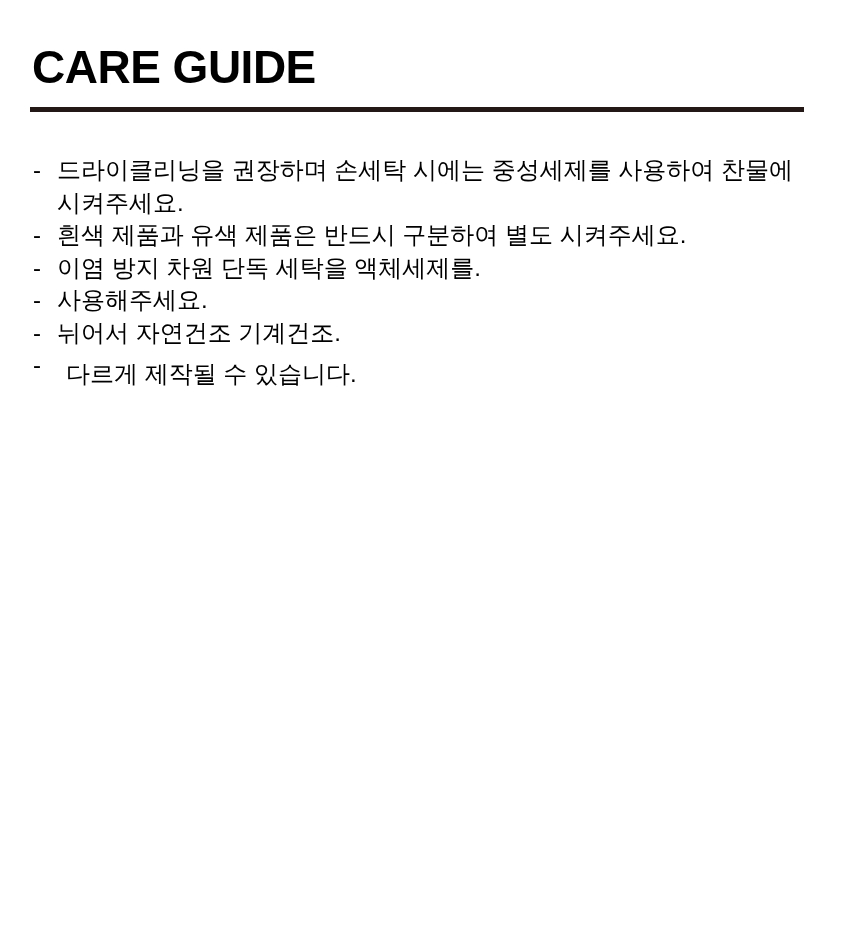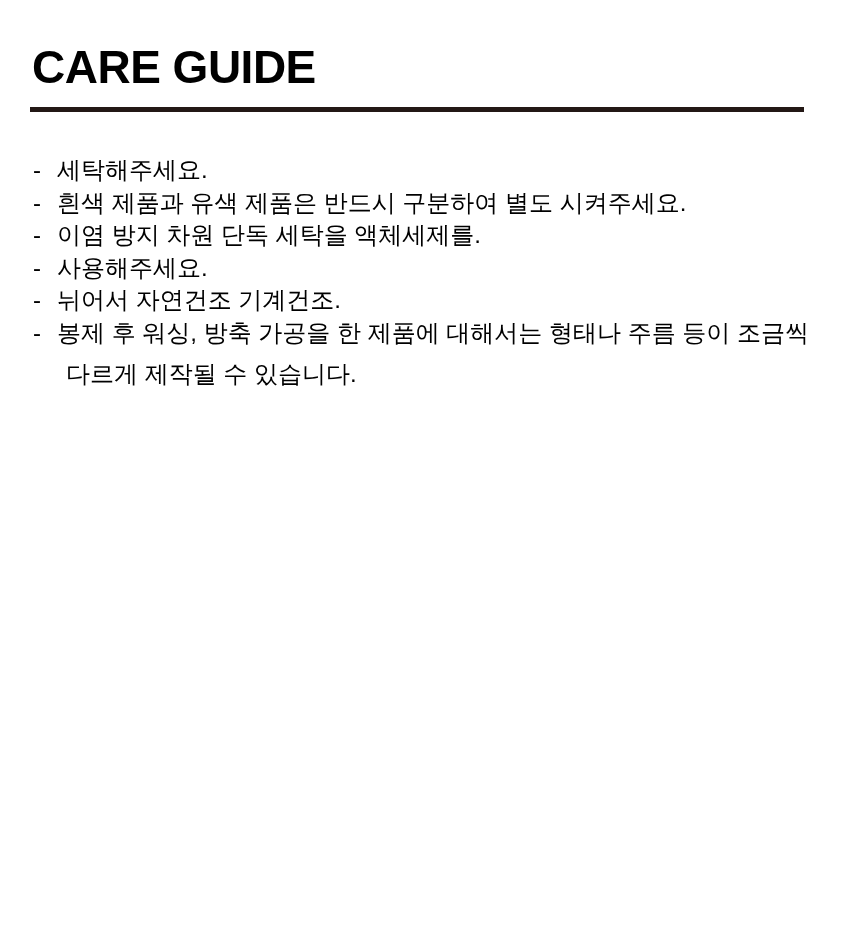--- a/index.html
+++ b/index.html
@@ -71,21 +71,22 @@
 
   <h1 class="page-title">CARE GUIDE</h1>
 
   <div class="divider" style="background: rgb(35, 24, 21);"></div>
 
   <ul class="care-list">
 
     <li class="care-item">
       <span class="dash">-</span>
       <span class="txt">
-        <span class="ln">세탁해주세요.</span>
+        <span class="ln">드라이클리닝을 권장하며 손세탁 시에는 중성세제를 사용하여 찬물에</span>
+        <span class="ln">시켜주세요.</span>
       </span>
     </li>
 
     <li class="care-item">
       <span class="dash">-</span>
       <span class="txt">
         <span class="ln">흰색 제품과 유색 제품은 반드시 구분하여 별도 시켜주세요.</span>
       </span>
     </li>
 
@@ -106,19 +107,18 @@
     <li class="care-item">
       <span class="dash">-</span>
       <span class="txt">
         <span class="ln">뉘어서 자연건조 기계건조.</span>
       </span>
     </li>
 
     <li class="care-item">
       <span class="dash">-</span>
       <span class="txt">
-        <span class="ln">봉제 후 워싱, 방축 가공을 한 제품에 대해서는 형태나 주름 등이 조금씩</span>
         <span class="ln indent-a">다르게 제작될 수 있습니다.</span>
       </span>
     </li>
 
   </ul>
 </div>
 
 </body></html>

